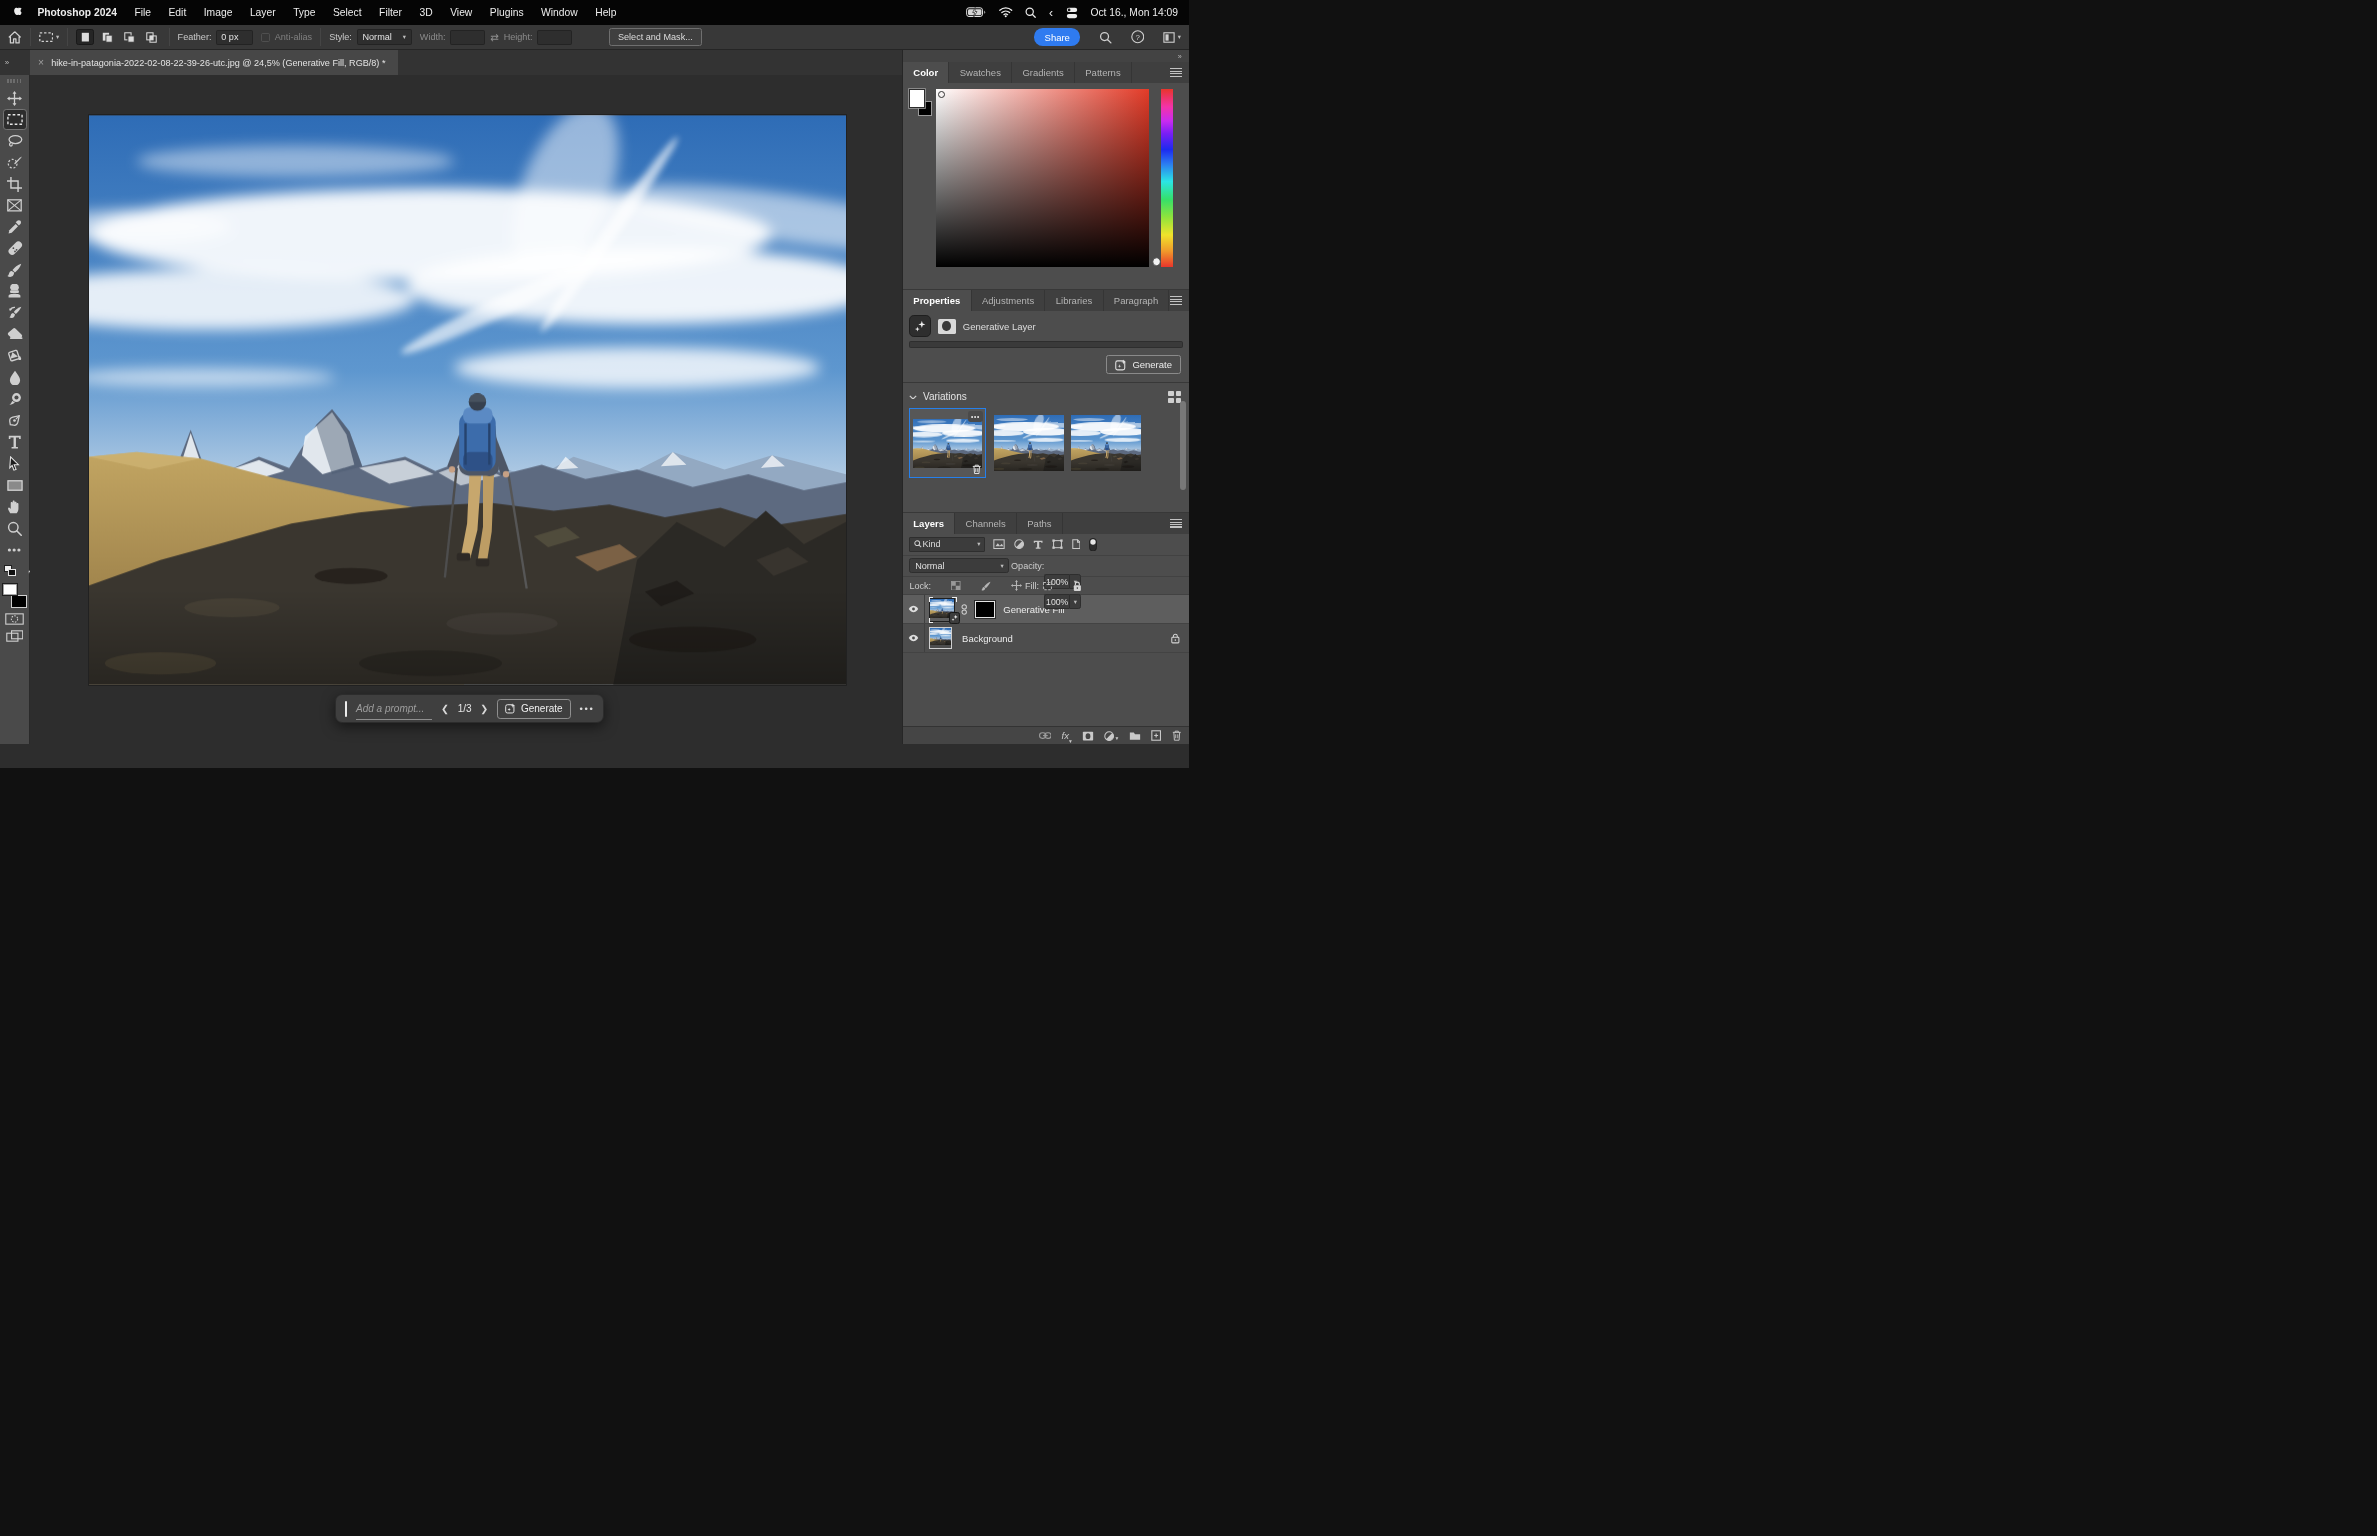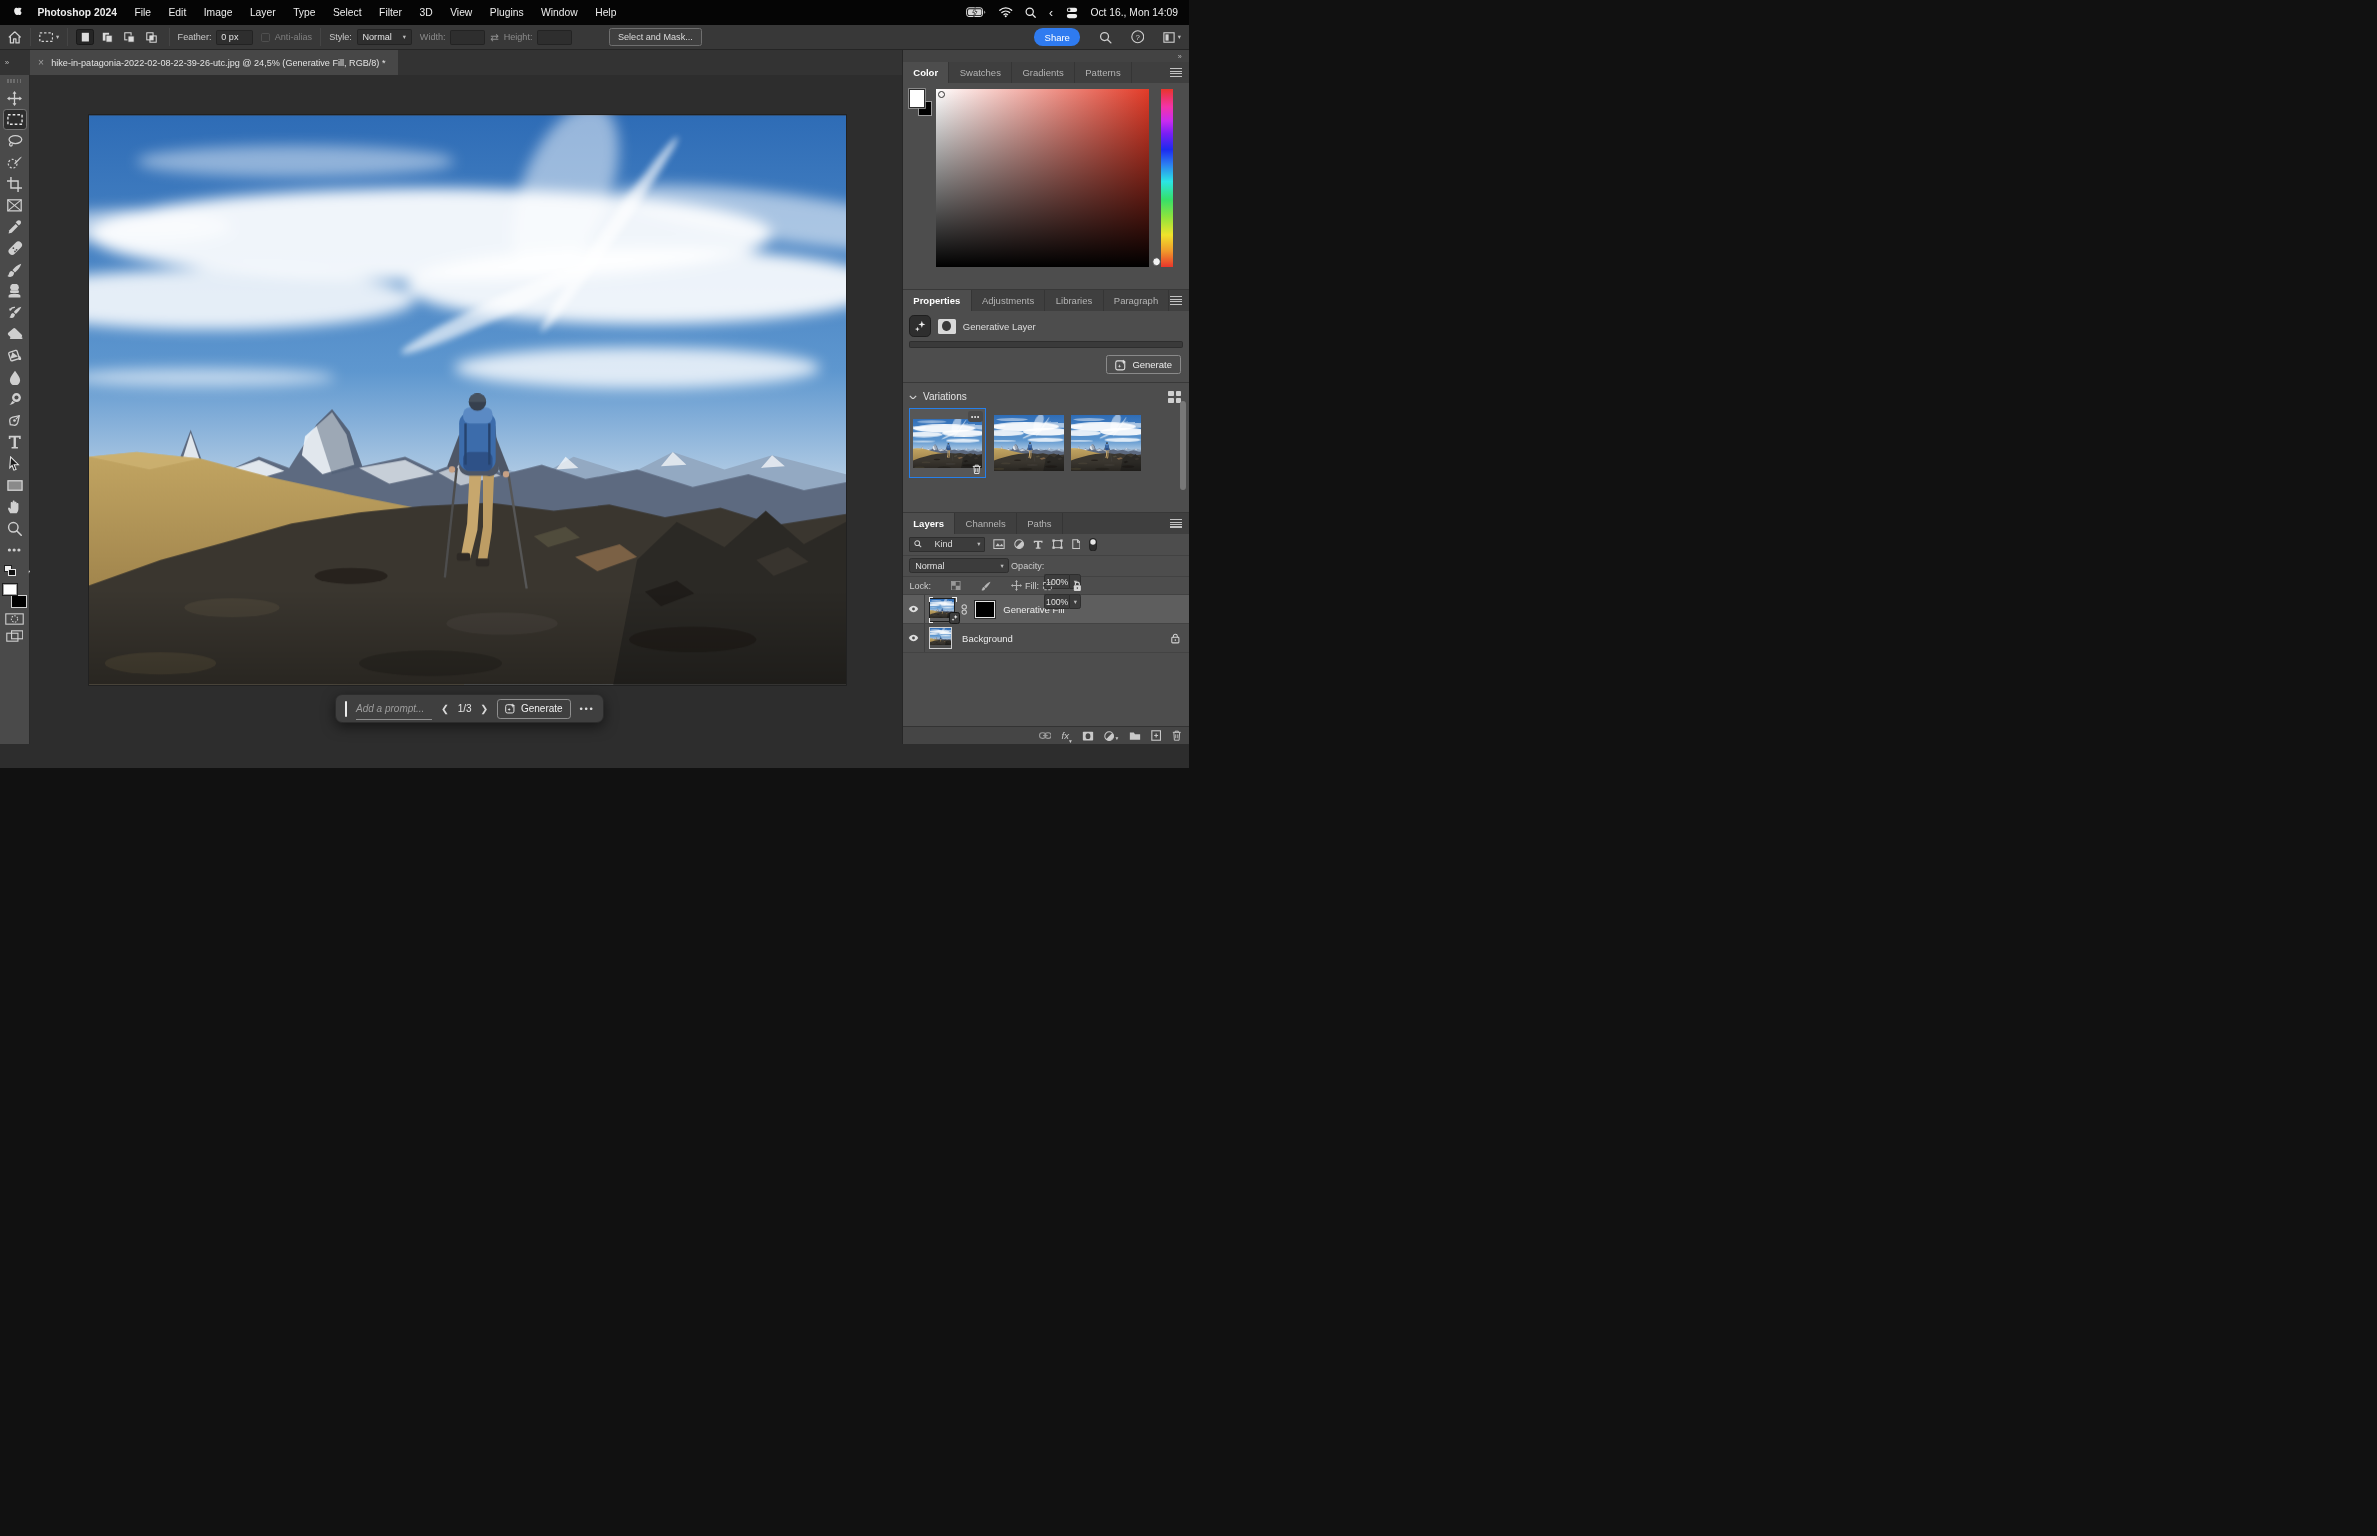--- a/index.html
+++ b/index.html
@@ -128,21 +128,21 @@
   .var-sel { position:relative; width:77px; height:70px; border:1.6px solid #2680eb; background:#575757; display:flex; align-items:center; justify-content:center; }
   .var-sel .inner { width:69px; height:49px; overflow:hidden; }
   .var-badge { position:absolute; top:2.4px; right:2.4px; width:15px; height:10.3px; background:#4a4a4a; border-radius:2.4px; color:#ececec; font-size:6.4px; letter-spacing:0.8px; display:flex; align-items:center; justify-content:center; }
   .var-trash { position:absolute; bottom:2.4px; right:4px; }
   .vars-scroll { position:absolute; right:3.2px; top:17.5px; width:5.6px; height:89px; border-radius:3.2px; background:#787878; }
 
   
   .panel-layers { flex:1; display:flex; flex-direction:column; }
   .lp-row { display:flex; align-items:center; padding:0 6.4px; position:relative; color:#cdcdcd; font-size:9.1px; }
   .lp-filter { height:21.5px; gap:8px; border-bottom:0.8px solid #424242; }
-  .kind-box { width:76px; height:15px; background:#3c3c3c; border:0.8px solid #2e2e2e; border-radius:1px; display:flex; align-items:center; gap:12px; padding:0 4px; color:#dcdcdc; }
+  .kind-box { width:76px; height:15px; background:#3c3c3c; border:0.8px solid #2e2e2e; border-radius:1px; display:flex; align-items:center; gap:0; padding:0 4px; color:#dcdcdc; }
   .kind-box .dd { margin-left:auto; }
   .filter-icons { display:flex; align-items:center; gap:8.7px; }
   .lp-blend { height:21.5px; border-bottom:0.8px solid #424242; }
   .blend-select { width:100px; height:15px; background:#3c3c3c; border:0.8px solid #2e2e2e; border-radius:2.4px; display:flex; align-items:center; padding:0 4.8px; color:#e0e0e0; }
   .blend-select .dd { margin-left:auto; }
   .abs-label-op { position:absolute; left:108px; }
   .val-box { position:absolute; left:141px; display:flex; height:15px;margin-top:32px; }
   .val-box .v { width:25.4px; background:#3c3c3c; border:0.8px solid #2e2e2e; border-right:none; border-radius:2.4px 0 0 2.4px; display:flex; align-items:center; justify-content:center; color:#e0e0e0; font-size:8.7px; }
   .val-box .c { width:12px; background:#3c3c3c; border:0.8px solid #2e2e2e; border-radius:0 2.4px 2.4px 0; display:flex; align-items:center; justify-content:center; color:#bdbdbd; font-size:6.4px; }
   .lp-lock { height:18.3px; gap:20px; border-bottom:0.8px solid #424242; }

